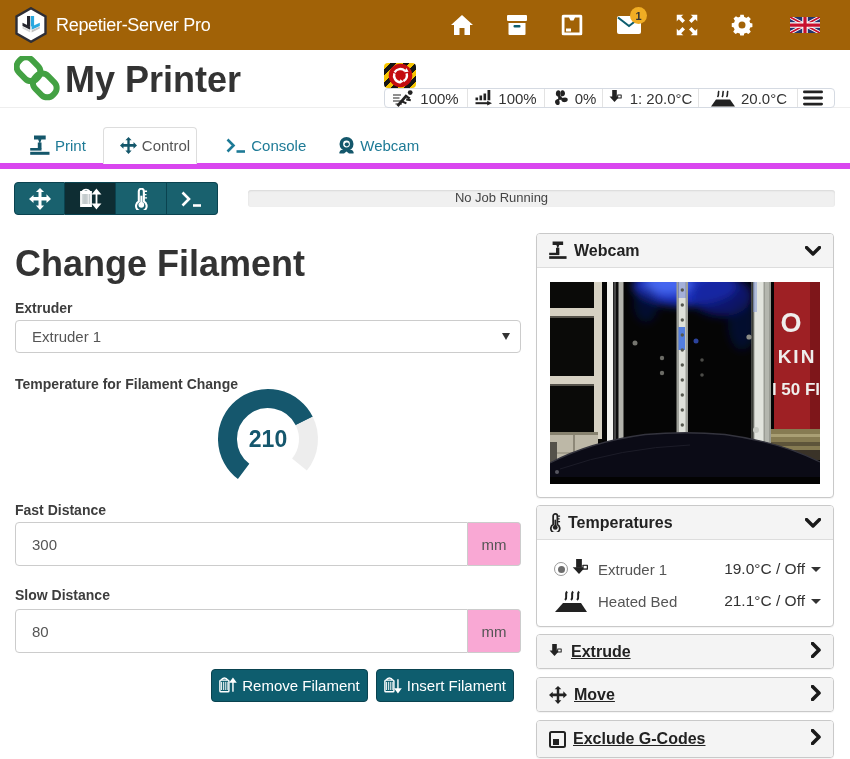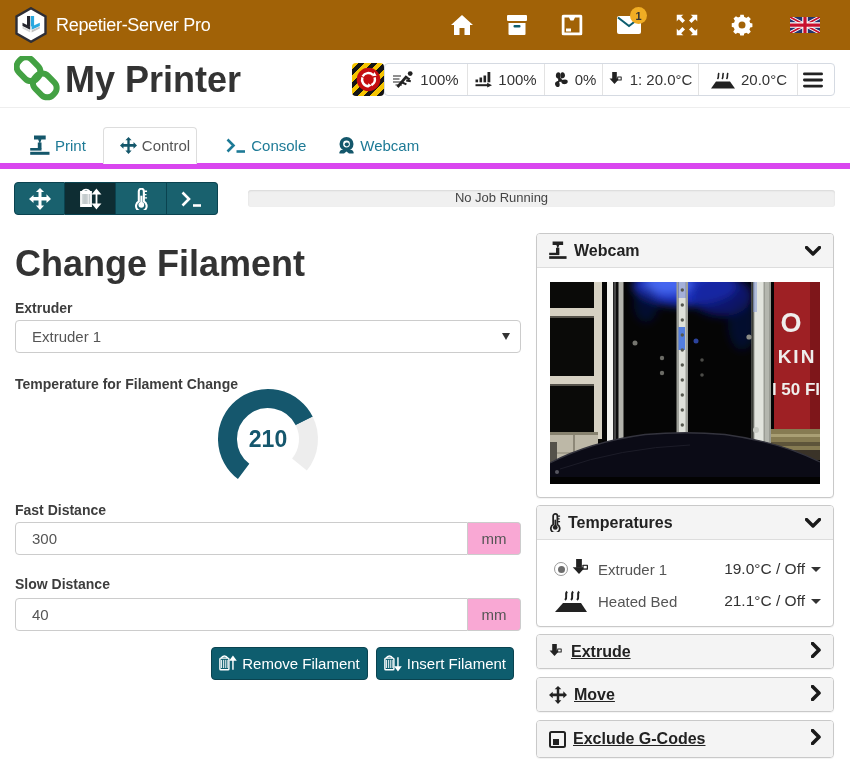--- a/index.html
+++ b/index.html
@@ -11,21 +11,21 @@
 .nav .logo { margin-right:9px; }
 .nav .title { color:#fff; font-size:18px; font-weight:500; letter-spacing:-0.3px; }
 .nav .icons { position:absolute; left:0; top:0; width:850px; height:50px; pointer-events:none; }
 .nav .icons .ic { position:absolute; top:50%; transform:translate(-50%,-50%); display:flex; justify-content:center; position:absolute; }
 .badge1 { position:absolute; top:-9px; right:-6px; background:#f0ad24; color:#333; font-size:11px; width:17px; height:17px; border-radius:50%; display:flex; align-items:center; justify-content:center; font-weight:bold; }
 
 
 .phead { position:relative; height:58px; border-bottom:1px solid #eee; }
 .chain { position:absolute; left:14px; top:6px; }
 .phead h1 { position:absolute; left:65px; top:9px; font-size:36px; font-weight:bold; color:#333; }
-.status { position:absolute; right:15px; top:13px; height:33px; display:flex; align-items:stretch; }
+.status { position:absolute; right:15px; top:13px; height:33px; display:flex; align-items:stretch;flex-direction:column; }
 .estop { width:32px; height:33px; border-radius:4px; margin-right:0;
   background:repeating-linear-gradient(135deg, #f5c400 0 4.5px, #151515 4.5px 9px);
   display:flex; align-items:center; justify-content:center; }
 .sgroup { display:flex; border:1px solid #d5dae2; border-radius:4px; background:#fff; align-items:stretch; }
 .sseg { display:flex; align-items:center; justify-content:center; border-left:1px solid #e3e3e3; font-size:15px; color:#333; white-space:nowrap; }
 .sseg:first-child { border-left:none; }
 .sseg svg { margin-right:6px; }
 
 
 .tabs { display:flex; align-items:flex-end; border-bottom:6px solid #d946ef; margin-top:23px; padding-left:15px; height:38px; }
@@ -43,21 +43,21 @@
 .progress { flex:1; margin-left:30px; height:17px; background:#f0f0f0; border-radius:3px; position:relative; box-shadow:inset 0 1px 2px rgba(0,0,0,.1); }
 .progress span { position:absolute; left:0; right:80px; top:-2px; bottom:0; display:flex; align-items:center; justify-content:center; font-size:13px; color:#444; }
 
 
 .leftcol { width:522px; padding:0 0 0 15px; }
 .leftcol h2 { font-size:36px; font-weight:bold; color:#333; margin-top:28px; margin-bottom:15px; }
 .flabel { font-size:14px; font-weight:bold; color:#3d3d3d; margin-bottom:4px; }
 .fselect { width:506px; height:33px; border:1px solid #ccc; border-radius:4px; background:#fff; display:flex; align-items:center; padding:0 9px 0 16px; font-size:15px; color:#555; margin-bottom:23px; margin-top:2px; }
 .fselect .arr { margin-left:auto; width:0; height:0; border-left:4.5px solid transparent; border-right:4.5px solid transparent; border-top:7px solid #333; margin-right:1px; }
 .gaugewrap { width:506px; display:flex; justify-content:center; margin-top:-9px; }
-.igroup { display:flex; width:506px; height:33px; margin-bottom:21px; }
+.igroup { display:flex; width:506px; height:44px; margin-bottom:21px; }
 .igroup .inp { flex:1; border:1px solid #ccc; border-radius:4px 0 0 4px; display:flex; align-items:center; padding-left:16px; font-size:15px; color:#555; background:#fff; }
 .igroup .addon { width:53px; border:1px solid #ccc; border-left:none; border-radius:0 4px 4px 0; background:#f9a8d4; display:flex; align-items:center; justify-content:center; font-size:15px; color:#555; }
 .abuttons { display:flex; margin-top:16px;justify-content:flex-end; }
 .abtn { height:33px; background:#0e5d6e; border:1px solid #0a4350; border-radius:4px; color:#fff; font-size:15px; display:flex; align-items:center; padding:0 7px; margin-right:8px; }
 .abtn svg { margin-right:5px; }
 
 
 .rightcol { position:absolute; left:536px; top:233px; width:298px; }
 .panel { border:1px solid #c9c9c9; border-radius:4px; background:#fff; margin-bottom:7px; box-shadow:0 1px 1px rgba(0,0,0,.05); }
 .phead2 { background:#f4f4f4; height:33px; border-radius:3px 3px 0 0; display:flex; align-items:center; padding:0 12px; font-size:16px; font-weight:bold; color:#222; }
@@ -312,21 +312,21 @@
       </g>
     </svg>
   </div>
   <div class="flabel" style="margin-top:11px;">Fast Distance</div>
   <div class="igroup">
       <div class="inp">300</div>
       <div class="addon">mm</div>
     </div>
   <div class="flabel" style="margin-bottom:6px;">Slow Distance</div>
   <div class="igroup" style="margin-bottom:0;">
-      <div class="inp">40</div>
+      <div class="inp">80</div>
       <div class="addon">mm</div>
     </div>
   <div class="abuttons">
     <div class="abtn"><svg width="18" height="17" viewBox="0 0 20 18">
           <g>
             <rect x="1" y="3" width="10" height="13" rx="1" fill="none" stroke="#fff" stroke-width="1.6"></rect>
             <path d="M2.8 5 v9 M4.9 5 v9 M7 5 v9 M9.1 5 v9" stroke="#fff" stroke-width="1" fill="none"></path>
             <path d="M2.5 3 a3.8 3.8 0 0 1 7 0" fill="none" stroke="#fff" stroke-width="1.6"></path>
             <path d="M15.5 16 V6 M15.5 1.5 l2.7 3.6 h-5.4 Z" stroke="#fff" stroke-width="1.6" fill="#fff"></path>
           </g>

